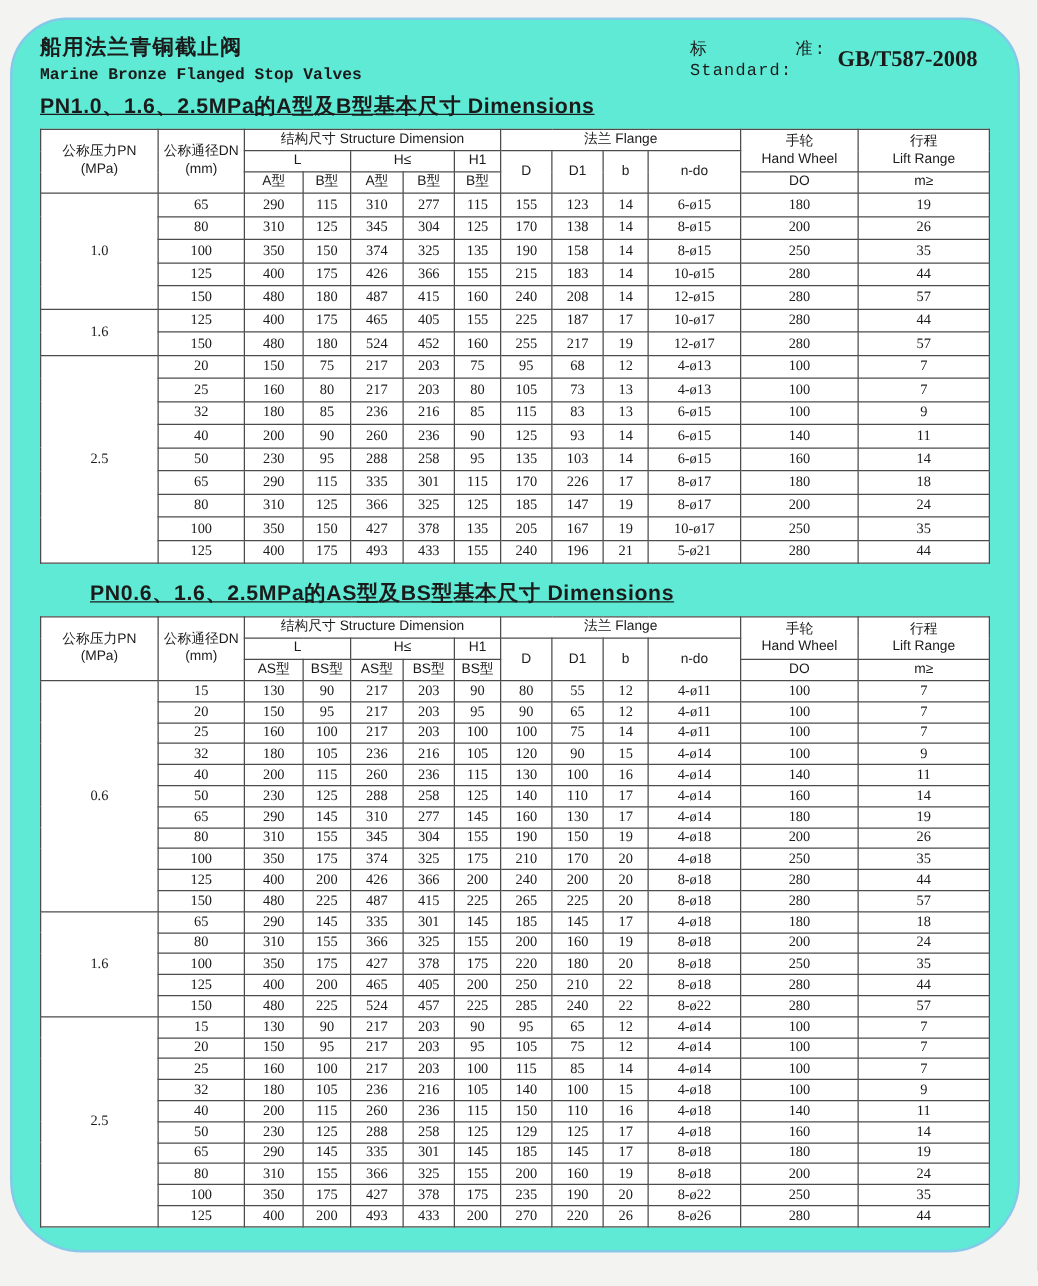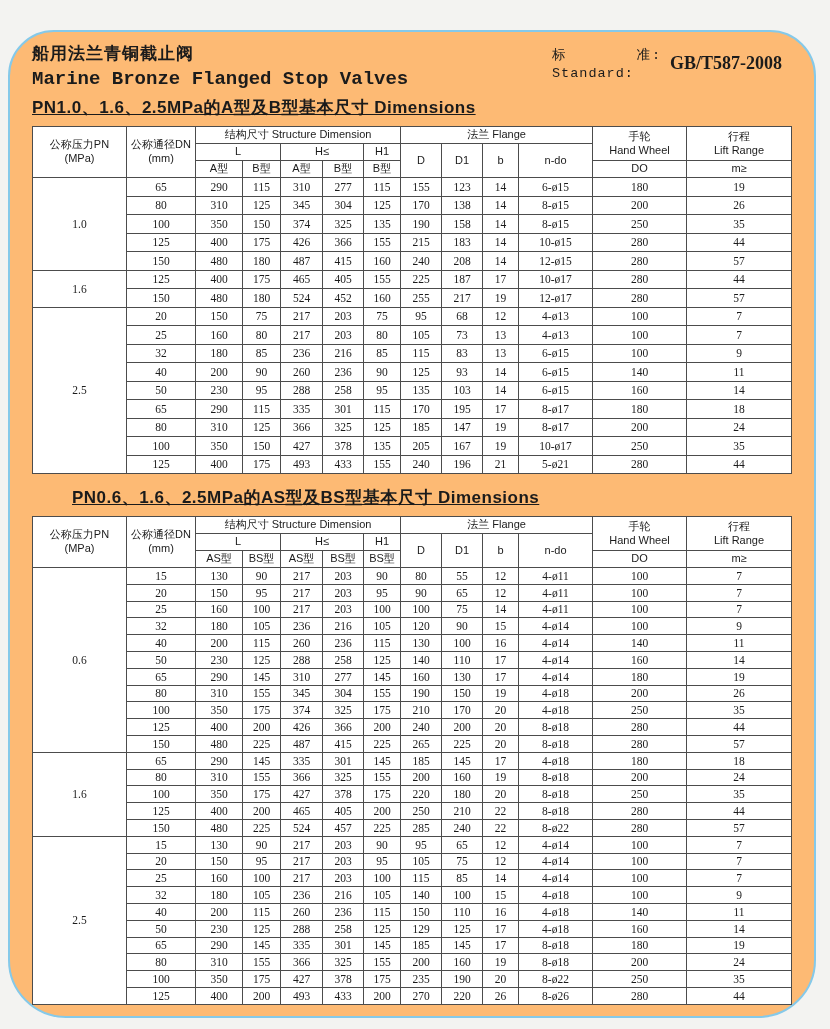--- a/index.html
+++ b/index.html
@@ -6,42 +6,42 @@
   body{
     width:830px;height:1029px;
     background:#f3f3f1;
     font-family:"Liberation Sans", sans-serif;
     color:#1b1b1b;
     position:relative;
     overflow:hidden;
   }
   .sheet{
     position:absolute;
-    left:8px;top:30px;
+    left:8px;top:14px;
     width:808px;height:988px;
-    background:#fdba74;
+    background:#5eead4;
     border:2px solid #85c9e9;
     border-radius:46px 46px 58px 58px;
     box-sizing:border-box;
     padding:8px 22px 0 22px;
   }
   .doc-header{
     display:flex;
     justify-content:space-between;
     align-items:flex-start;
   }
   .title-zh{
     font-size:17px;
     font-weight:bold;
     letter-spacing:1px;
     margin-top:2px;
   }
   .title-en{
     font-family:"Liberation Mono","DejaVu Sans Mono",monospace;
-    font-size:19px;
+    font-size:13px;
     font-weight:bold;
     margin-top:3px;
     letter-spacing:0px;
   }
   .standard-block{
     display:flex;
     align-items:center;
     margin-top:6px;
     margin-right:10px;
   }
@@ -352,21 +352,21 @@
           <td>14</td>
         </tr>
         <tr>
           <td>65</td>
           <td>290</td>
           <td>115</td>
           <td>335</td>
           <td>301</td>
           <td>115</td>
           <td>170</td>
-          <td>195</td>
+          <td>226</td>
           <td>17</td>
           <td>8-ø17</td>
           <td>180</td>
           <td>18</td>
         </tr>
         <tr>
           <td>80</td>
           <td>310</td>
           <td>125</td>
           <td>366</td>

